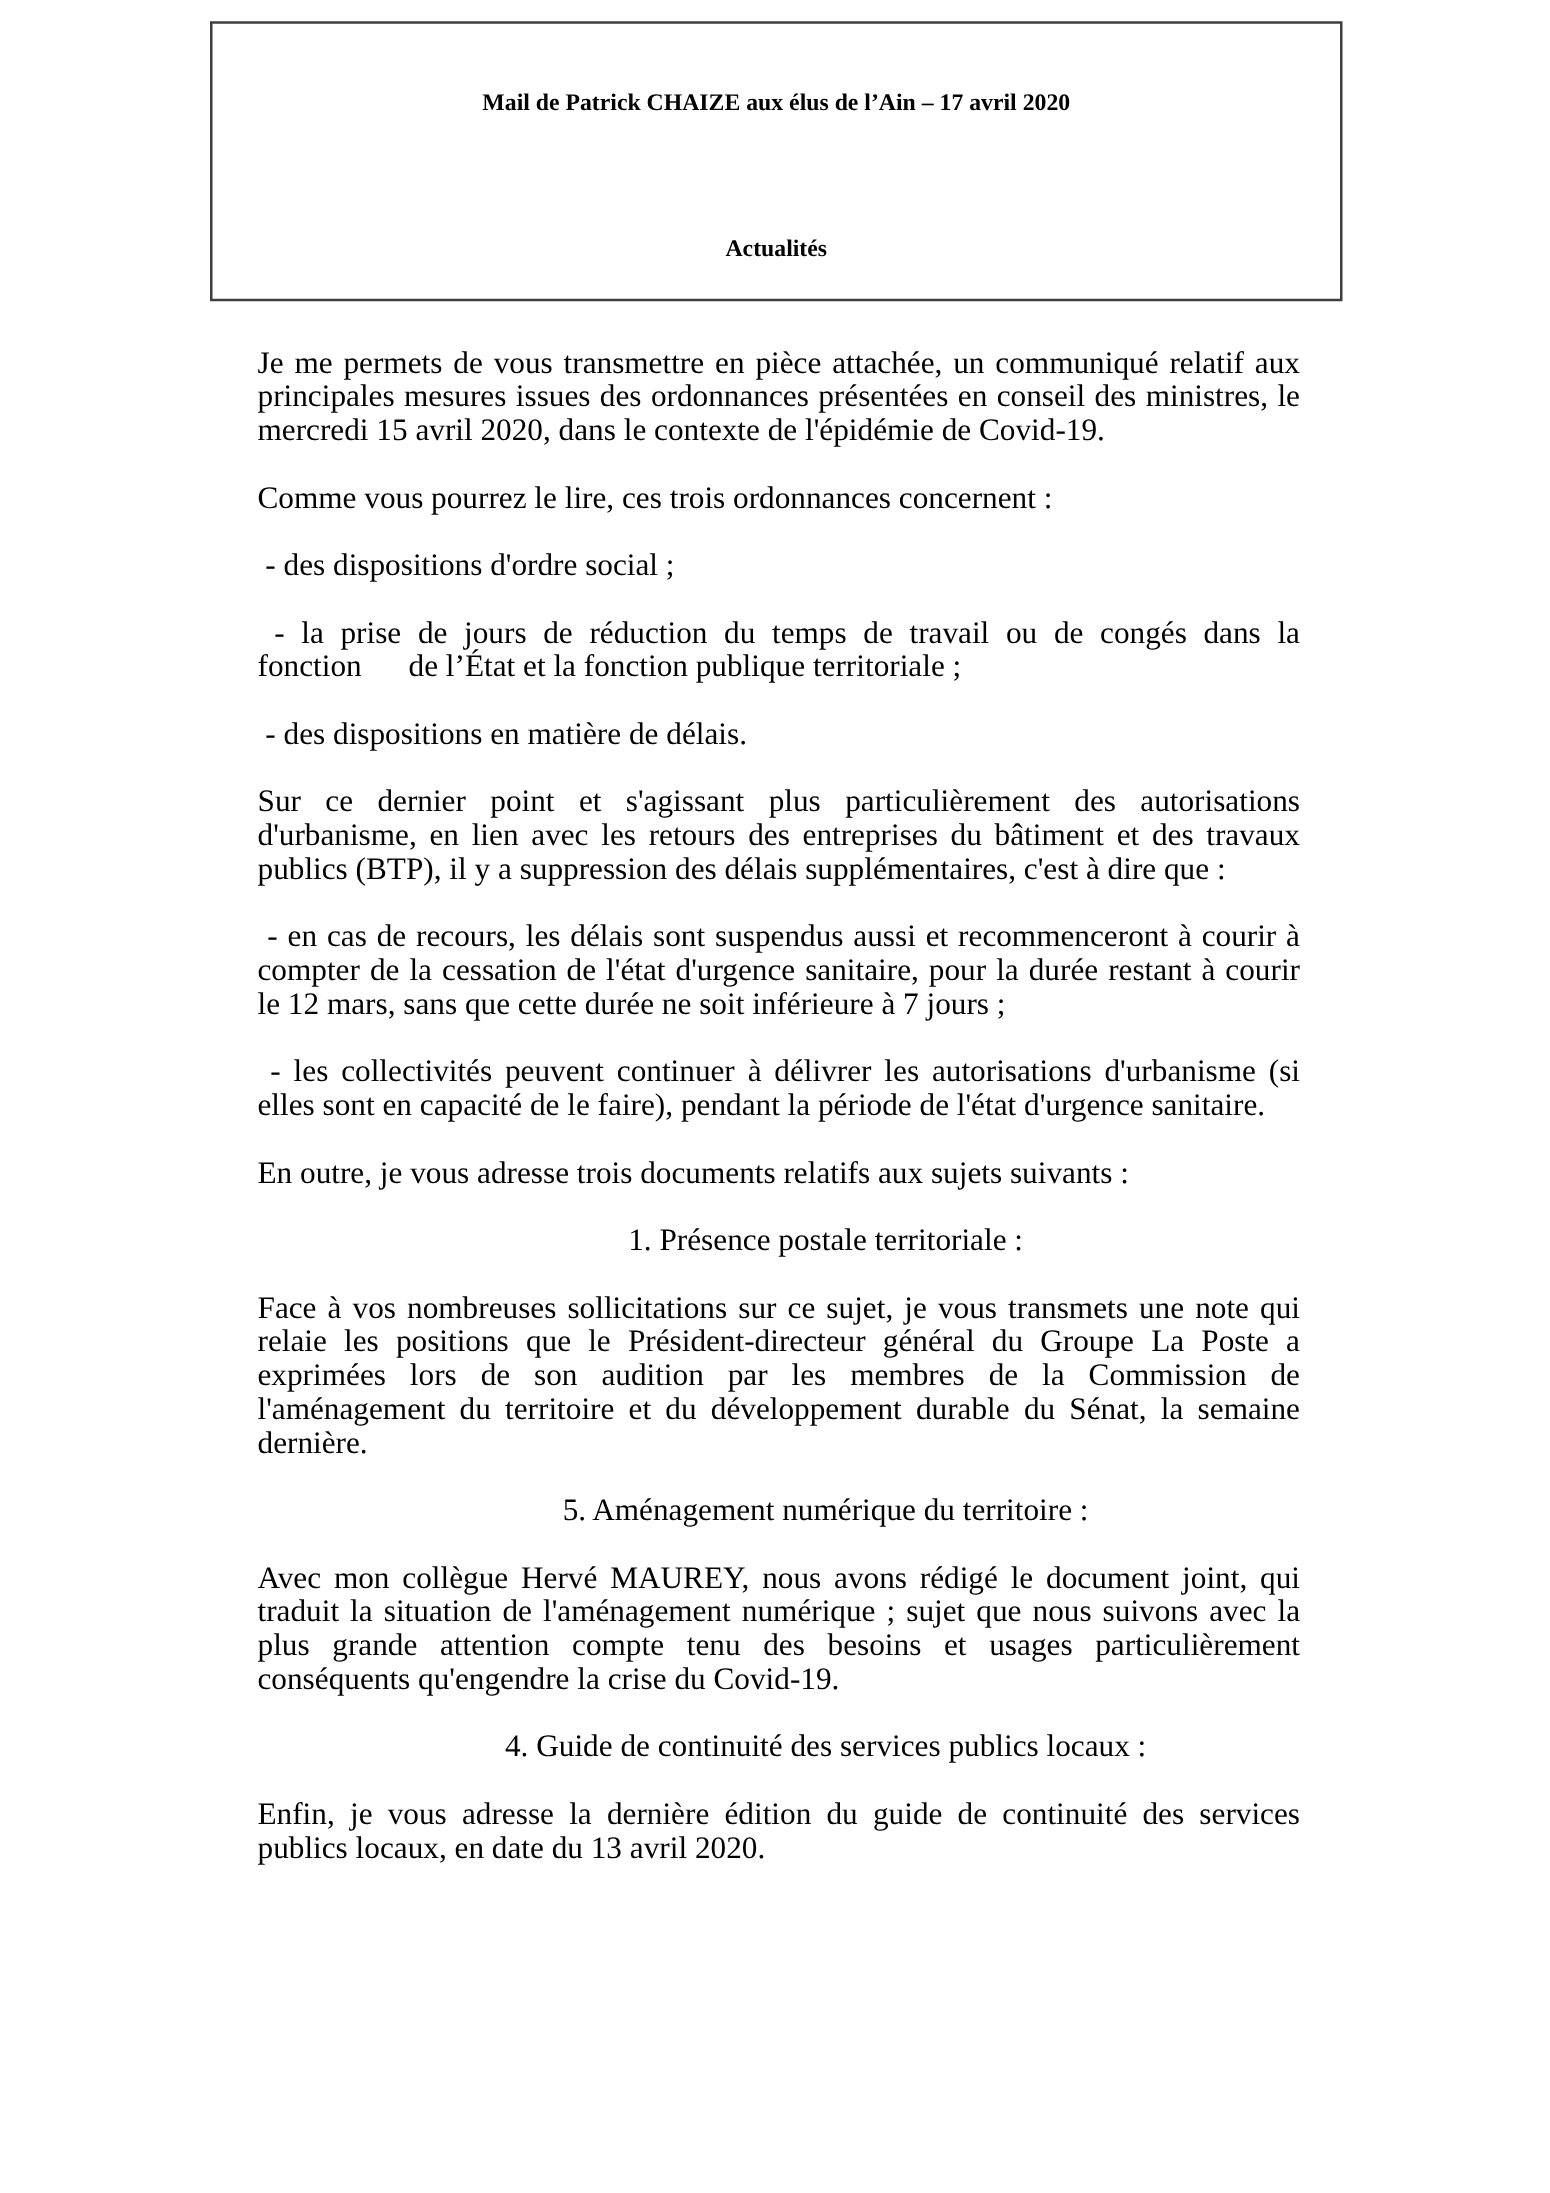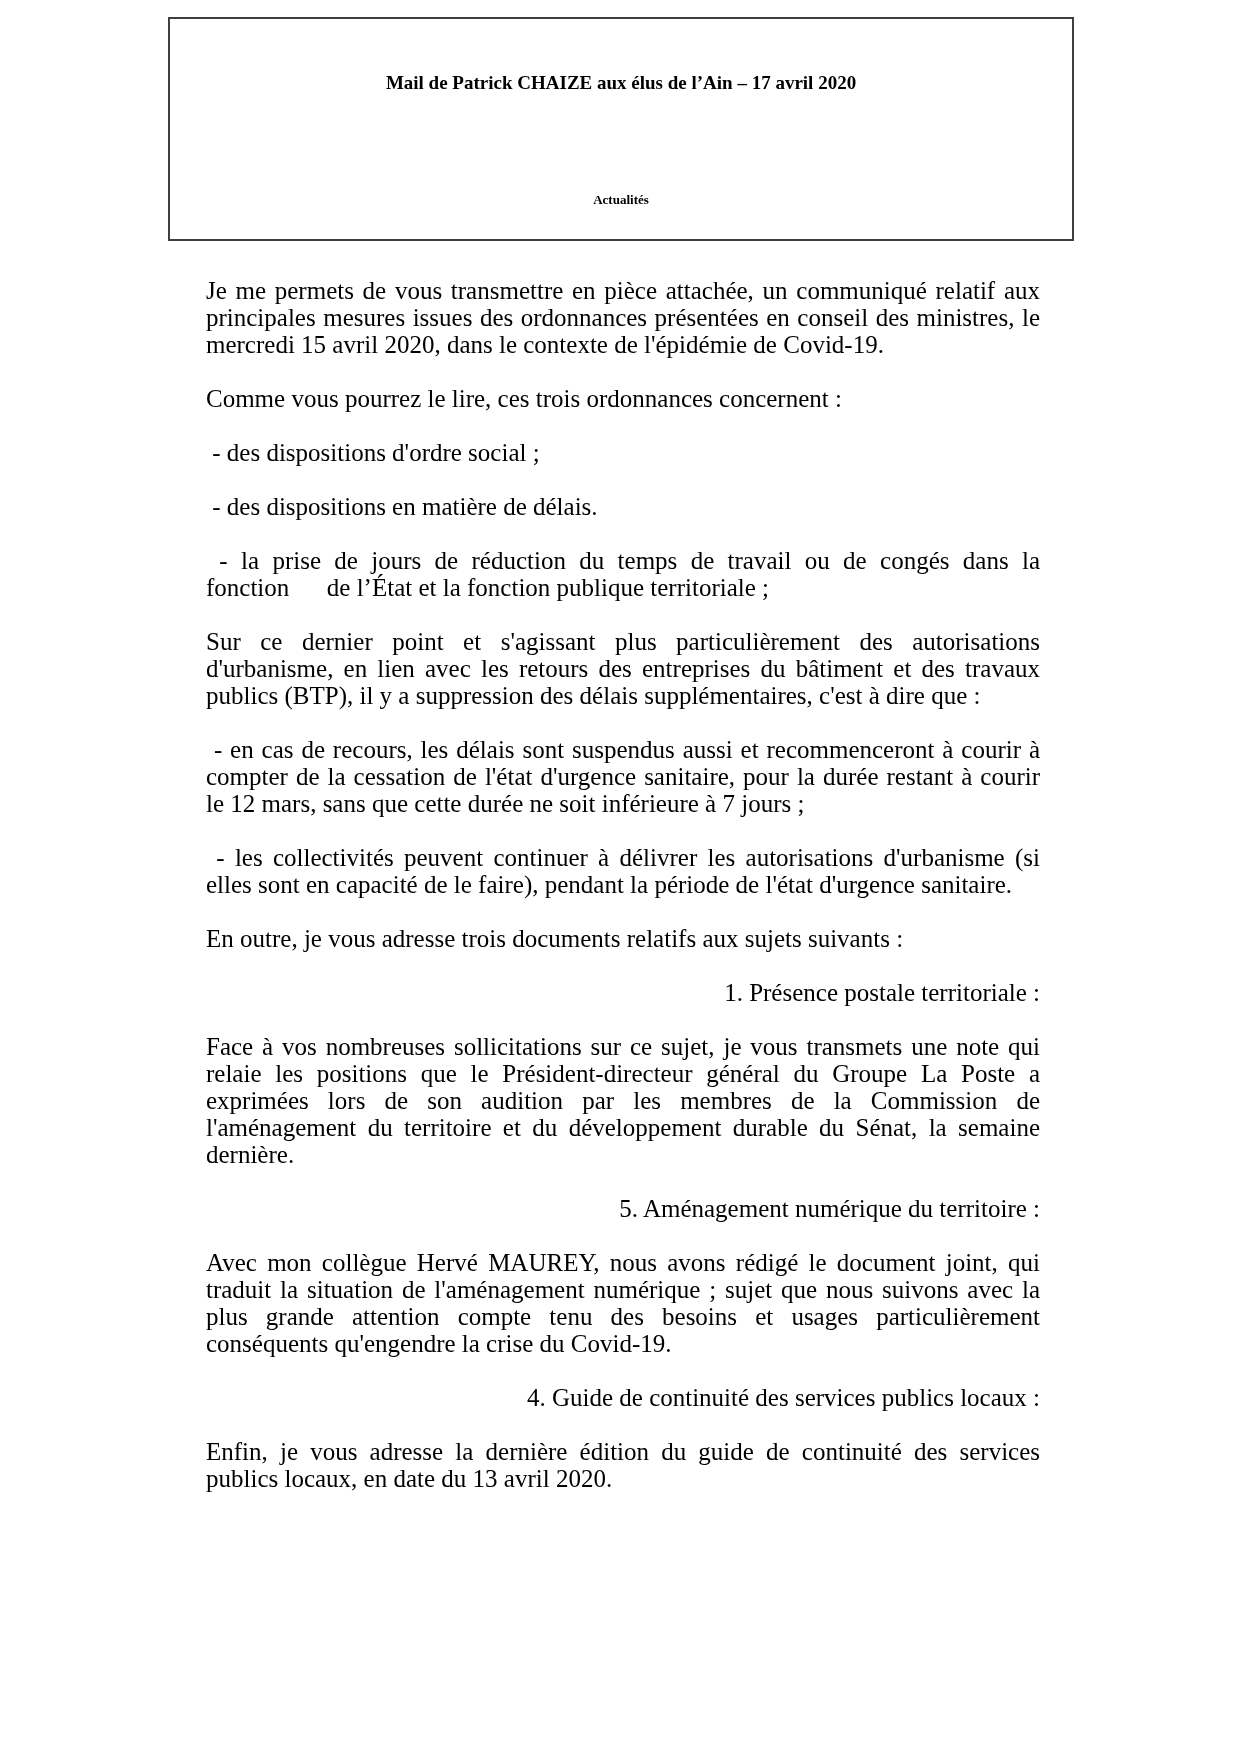--- a/index.html
+++ b/index.html
@@ -33,57 +33,57 @@
   }
   .doc-title {
     margin-top: 50px;
     font-size: 19px;
     line-height: 27px;
     font-weight: bold;
     white-space: nowrap;
   }
   .doc-subtitle {
     margin-top: 90px;
-    font-size: 13px;
+    font-size: 19px;
     line-height: 27px;
     font-weight: bold;
   }
   .doc-body {
     margin: 36px 34px 0 38px;
     font-size: 25px;
     line-height: 27px;
     text-align: justify;
   }
   .doc-body p {
     margin: 27px 0 0 0;
   }
   .doc-body p:first-child {
     margin-top: 0;
   }
   .doc-body p.indent {
     padding-left: 75px;
-    text-align: right;
+    text-align: center;
   }
 </style>
 </head>
 <body>
 
 <div class="page">
 
   <div class="header-box">
     <div class="doc-title">Mail de Patrick CHAIZE aux élus de l’Ain – 17 avril 2020</div>
     <div class="doc-subtitle">Actualités</div>
   </div>
 
   <div class="doc-body">
     <p>Je me permets de vous transmettre en pièce attachée, un communiqué relatif aux principales mesures issues des ordonnances présentées en conseil des ministres, le mercredi 15 avril 2020, dans le contexte de l'épidémie de Covid-19.</p>
     <p>Comme vous pourrez le lire, ces trois ordonnances concernent :</p>
     <p>&nbsp;- des dispositions d'ordre social ;</p>
+    <p>&nbsp;- la prise de jours de réduction du temps de travail ou de congés dans la fonction&nbsp;&nbsp;&nbsp;&nbsp;&nbsp; de l’État et la fonction publique territoriale ;</p>
     <p>&nbsp;- des dispositions en matière de délais.</p>
-    <p>&nbsp;- la prise de jours de réduction du temps de travail ou de congés dans la fonction&nbsp;&nbsp;&nbsp;&nbsp;&nbsp; de l’État et la fonction publique territoriale ;</p>
     <p>Sur ce dernier point et s'agissant plus particulièrement des autorisations d'urbanisme, en lien avec les retours des entreprises du bâtiment et des travaux publics (BTP), il y a suppression des délais supplémentaires, c'est à dire que :</p>
     <p>&nbsp;- en cas de recours, les délais sont suspendus aussi et recommenceront à courir à compter de la cessation de l'état d'urgence sanitaire, pour la durée restant à courir le 12 mars, sans que cette durée ne soit inférieure à 7 jours ;</p>
     <p>&nbsp;- les collectivités peuvent continuer à délivrer les autorisations d'urbanisme (si elles sont en capacité de le faire), pendant la période de l'état d'urgence sanitaire.</p>
     <p>En outre, je vous adresse trois documents relatifs aux sujets suivants :</p>
     <p class="indent">1. Présence postale territoriale :</p>
     <p>Face à vos nombreuses sollicitations sur ce sujet, je vous transmets une note qui relaie les positions que le Président-directeur général du Groupe La Poste a exprimées lors de son audition par les membres de la Commission de l'aménagement du territoire et du développement durable du Sénat, la semaine dernière.</p>
     <p class="indent">5. Aménagement numérique du territoire :</p>
     <p>Avec mon collègue Hervé MAUREY, nous avons rédigé le document joint, qui traduit la situation de l'aménagement numérique ; sujet que nous suivons avec la plus grande attention compte tenu des besoins et usages particulièrement conséquents qu'engendre la crise du Covid-19.</p>
     <p class="indent">4. Guide de continuité des services publics locaux :</p>
     <p>Enfin, je vous adresse la dernière édition du guide de continuité des services publics locaux, en date du 13 avril 2020.</p>

